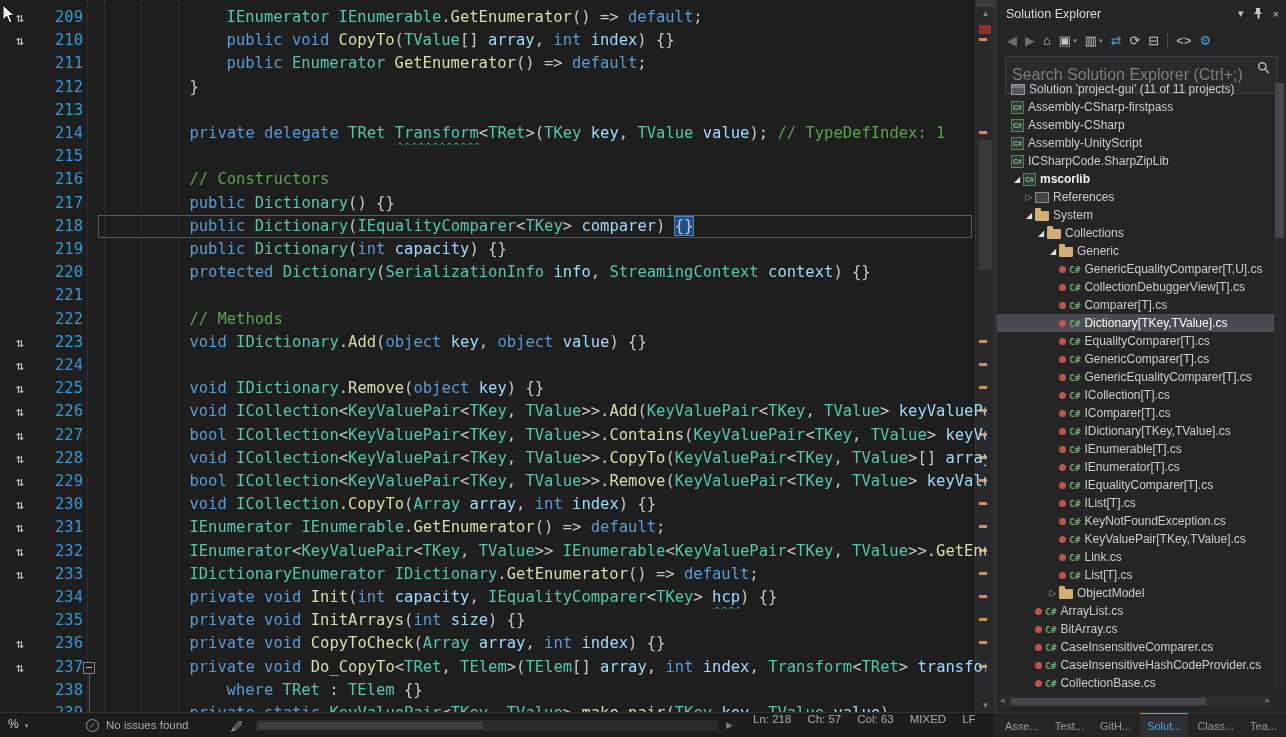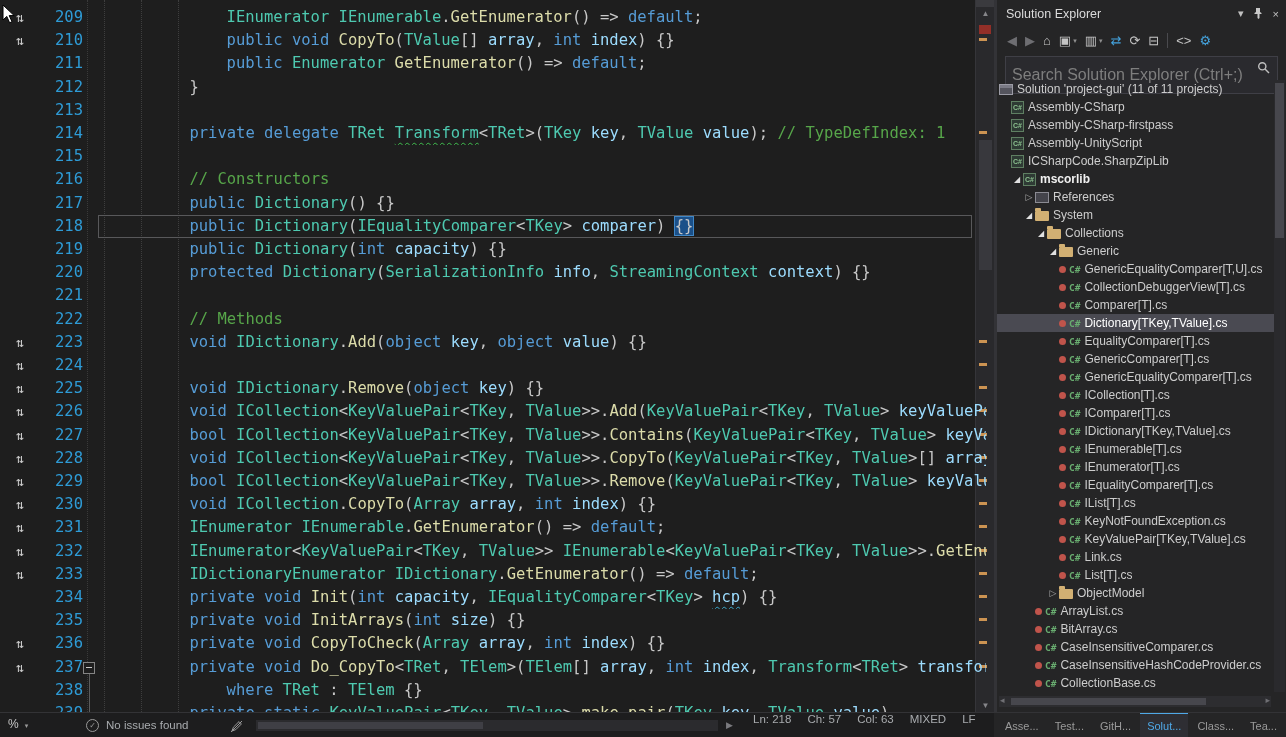--- a/index.html
+++ b/index.html
@@ -319,31 +319,31 @@
         <span class="tbi blue">⚙</span>
       </div>
     <div class="psearch">
       <input id="sxsearch" placeholder="Search Solution Explorer (Ctrl+;)" style="">
       <svg class="mag" width="13" height="13" viewBox="0 0 13 13">
         <circle cx="5.3" cy="5.3" r="3.6" fill="none" stroke="#BFBFBF" stroke-width="1.4"></circle>
         <line x1="8" y1="8" x2="12" y2="12" stroke="#BFBFBF" stroke-width="1.4"></line>
       </svg>
     </div>
     <div id="tree">
-        <div class="trow" style="padding-left: 2px;">
+        <div class="trow" style="padding-left: 14px;">
           <span class="ic-sol"></span>
           <span class="tlabel">Solution 'project-gui' (11 of 11 projects)</span>
+        </div>
+        <div class="trow" style="padding-left: 14px;">
+          <span class="ic-proj">C#</span>
+          <span class="tlabel">Assembly-CSharp-firstpass</span>
         </div>
         <div class="trow" style="padding-left: 14px;">
           <span class="ic-proj">C#</span>
           <span class="tlabel">Assembly-CSharp</span>
-        </div>
-        <div class="trow" style="padding-left: 14px;">
-          <span class="ic-proj">C#</span>
-          <span class="tlabel">Assembly-CSharp-firstpass</span>
         </div>
         <div class="trow" style="padding-left: 14px;">
           <span class="ic-proj">C#</span>
           <span class="tlabel">Assembly-UnityScript</span>
         </div>
         <div class="trow" style="padding-left: 14px;">
           <span class="ic-proj">C#</span>
           <span class="tlabel">ICSharpCode.SharpZipLib</span>
         </div>
         <div class="trow" style="padding-left: 14px;">

